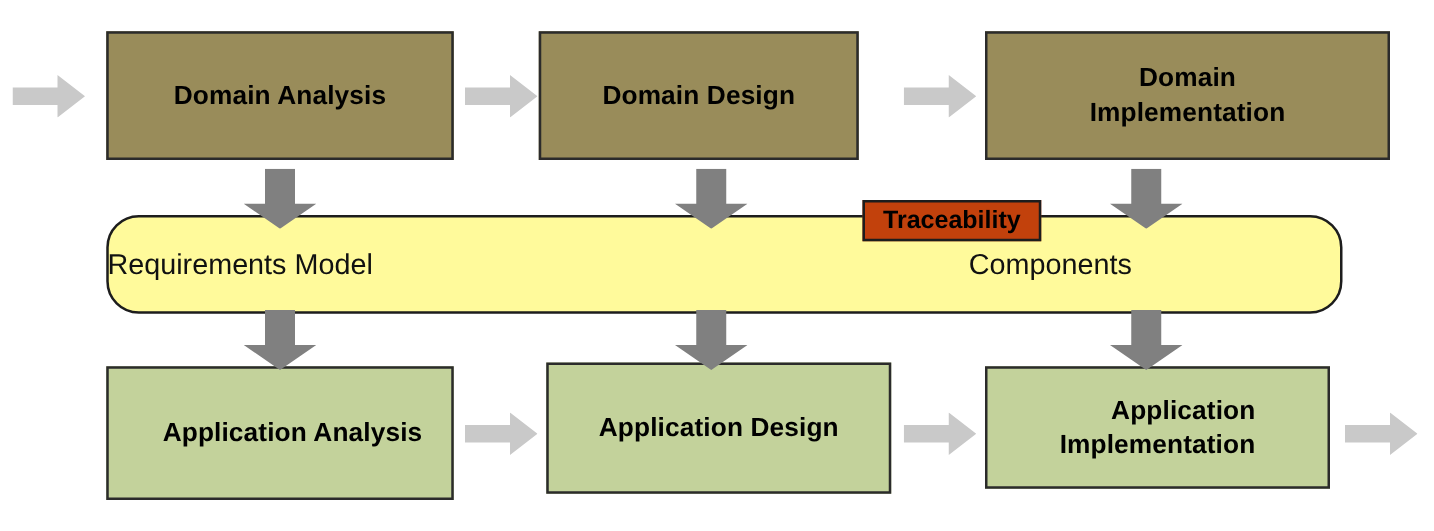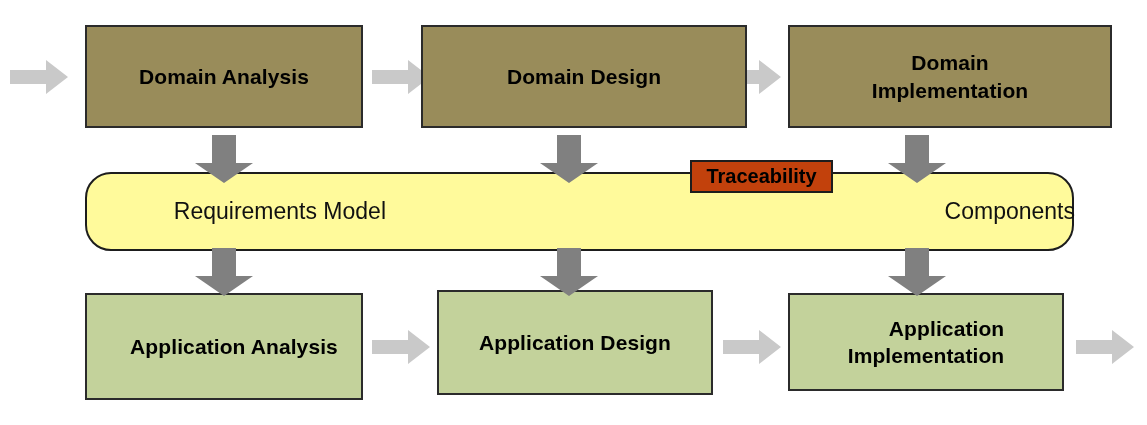--- a/index.html
+++ b/index.html
@@ -50,21 +50,21 @@
     background: #FFFA9B;
     border: 2px solid #1d1d1d;
     border-radius: 26px;
   }
   .asset-label {
     position: absolute;
     top: 196px;
     font-size: 23px;
     font-weight: normal;
     color: #111111;
-    text-align: right;
+    text-align: left;
     white-space: nowrap;
     line-height: 30px;
   }
 
   
   #traceability-box {
     position: absolute;
     left: 690px;
     top: 160px;
     width: 143px;
@@ -169,21 +169,21 @@
     <svg viewBox="0 0 58 48" preserveAspectRatio="none">
         <polygon points="17,0 41,0 41,28 58,28 29,48 0,28 17,28" fill="#808080"></polygon>
       </svg>
   </div>
 
   <div class="proc-box domain" style="left:85px;  top:25px; width:278px; height:103px;">
     <div>
         <span class="label">Domain Analysis</span>
       </div>
   </div>
-  <div class="proc-box domain" style="left:421px; top:25px; width:326px; height:103px;">
+  <div class="proc-box domain" style="left:431px; top:25px; width:256px; height:103px;">
     <div>
         <span class="label">Domain Design</span>
       </div>
   </div>
   <div class="proc-box domain" style="left:788px; top:25px; width:324px; height:103px;">
     <div>
       <span class="label">Domain</span>
       <span class="label">Implementation</span>
     </div>
   </div>

